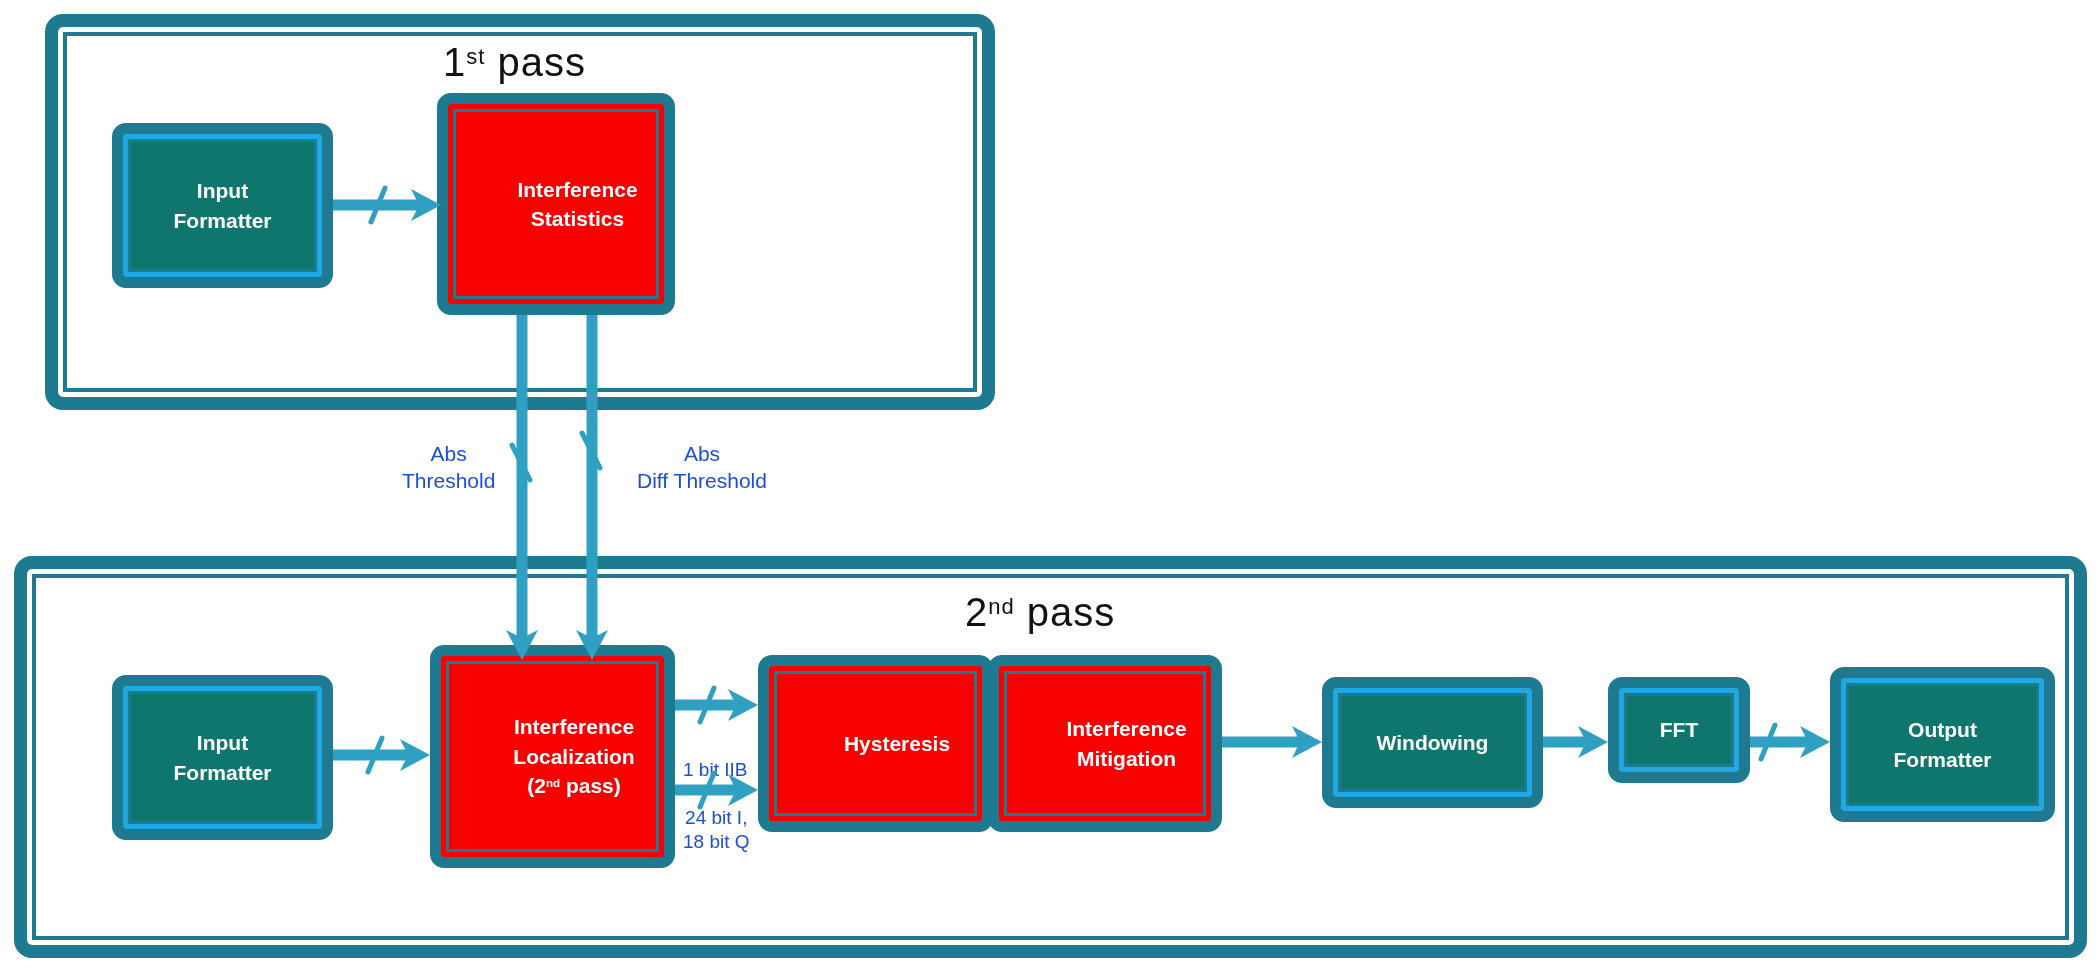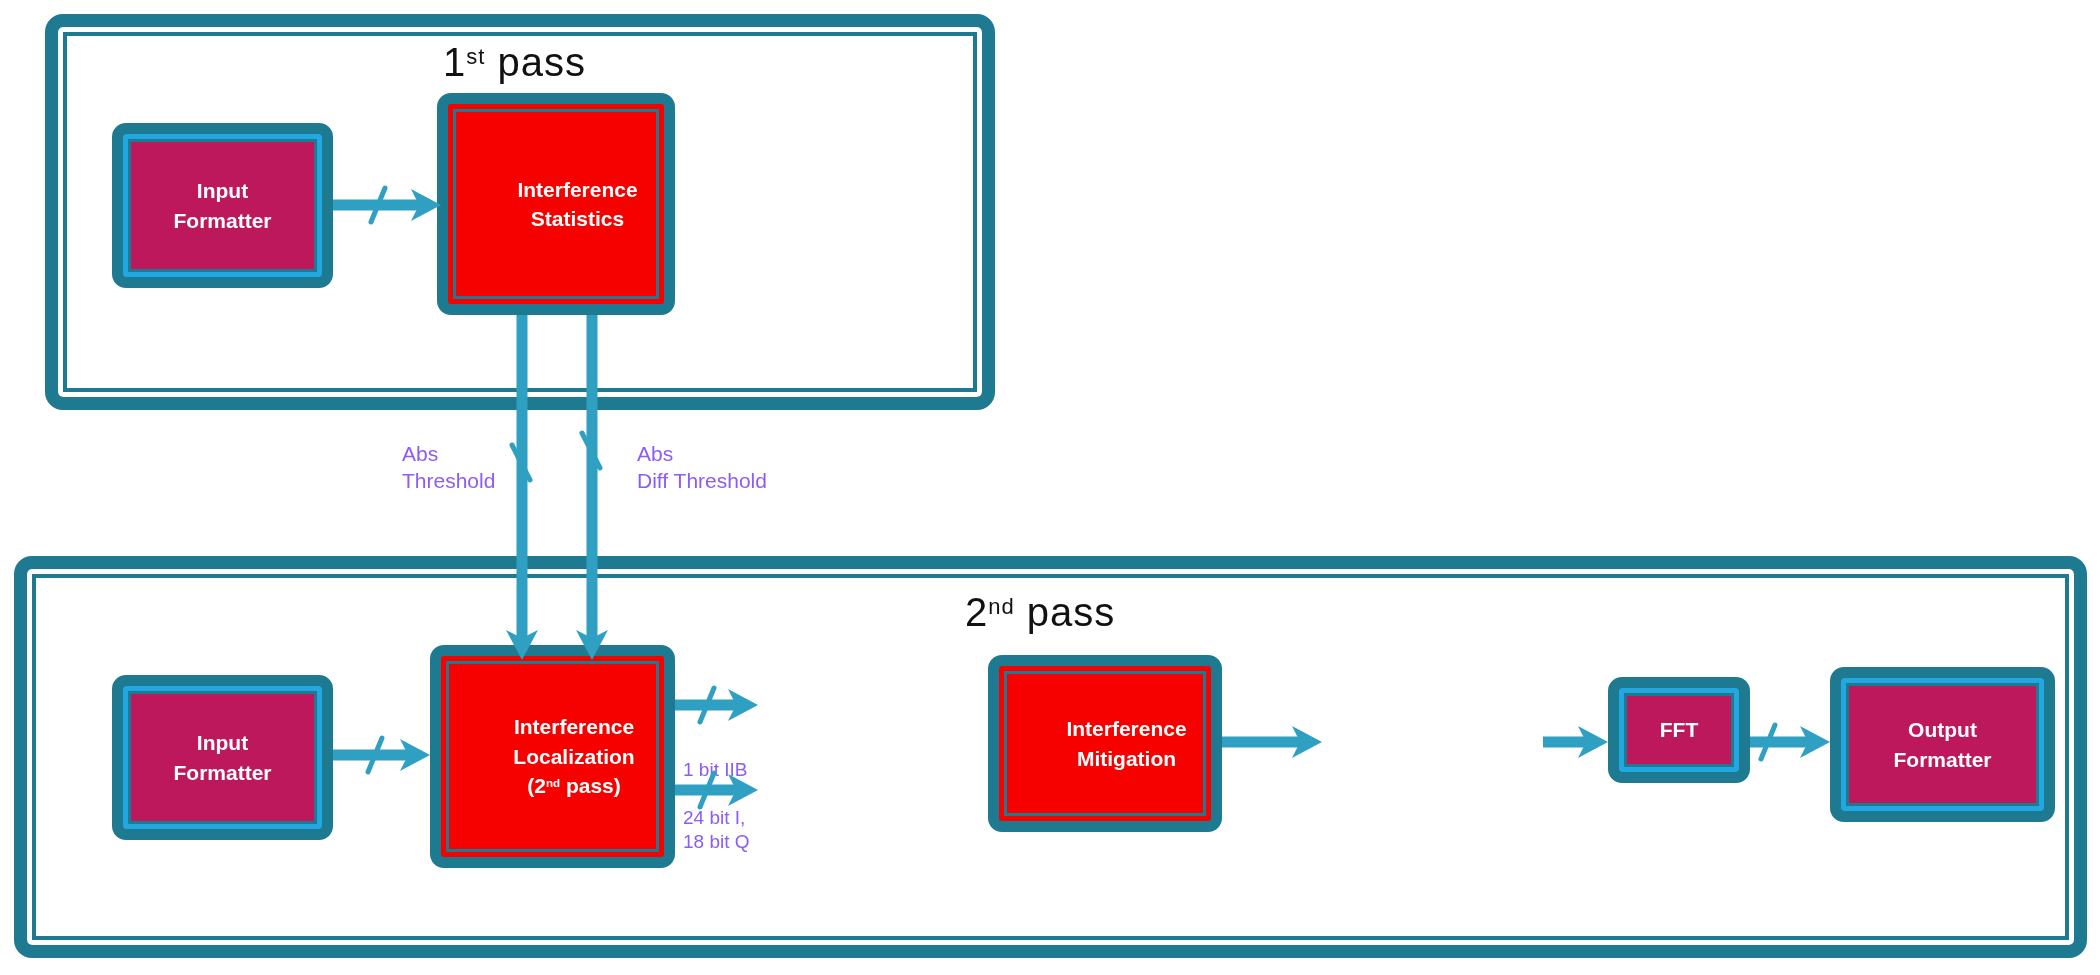--- a/index.html
+++ b/index.html
@@ -24,35 +24,35 @@
   .t2{left:965px;top:590px;}
   .sup{font-size:55%;position:relative;top:-0.55em;}
 
   
   .blk{
     position:absolute;box-sizing:border-box;border:11px solid #1d7a91;border-radius:14px;
     display:flex;flex-direction:column;align-items:center;justify-content:center;
     color:#ffffff;font-size:21px;font-weight:600;line-height:1.4;text-align:center;
     z-index:3;
   }
-  .bbox{background:#be185d;box-shadow: inset 0 0 0 5px #21a8e0, inset 0 0 0 8px #1d7a91;}
+  .bbox{background:#0f766e;box-shadow: inset 0 0 0 5px #21a8e0, inset 0 0 0 8px #1d7a91;}
   .rbox{background:#f70000;box-shadow: inset 0 0 0 5px #f70000, inset 0 0 0 8px #1d7a91; padding-left: 43px;}
 
   .if1{left:112px;top:123px;width:221px;height:165px;}
   .stats{left:437px;top:93px;width:238px;height:222px;}
   .if2{left:112px;top:675px;width:221px;height:165px;}
   .il{left:430px;top:645px;width:245px;height:223px;}
   .hyst{left:758px;top:655px;width:235px;height:177px;}
   .mit{left:988px;top:655px;width:234px;height:177px;}
   .win{left:1322px;top:677px;width:221px;height:131px;}
   .fft{left:1608px;top:677px;width:142px;height:106px;}
   .out{left:1830px;top:667px;width:225px;height:155px;}
 
   .sig-label{
-    position:absolute;color:#8b5cf6;font-size:21px;line-height:1.3;z-index:4;white-space:nowrap;
+    position:absolute;color:#1d4ed8;font-size:21px;line-height:1.3;z-index:4;white-space:nowrap;text-align:center;
   }
   .abs-th{left:402px;top:440px;}
   .abs-diff{left:637px;top:440px;}
   .small-label{font-size:19px;line-height:1.25;}
   .bit1{left:683px;top:758px;}
   .bitiq{left:683px;top:806px;}
 
   .connectors{position:absolute;left:0;top:0;z-index:5;pointer-events:none;}
   .shaft{stroke:#2fa0c2;stroke-width:11;fill:none;}
   .slash{stroke:#2fa0c2;stroke-width:5;fill:none;stroke-linecap:round;}
@@ -84,26 +84,32 @@
     <span class="line">Input</span>
     <span class="line">Formatter</span>
   </div>
 
   <div class="blk rbox il">
     <span class="line">Interference</span>
     <span class="line">Localization</span>
     <span class="line"><span>(2</span><span class="sup">nd</span><span> pass)</span></span>
   </div>
 
+  <div class="blk rbox hyst">
+    <span class="line">Hysteresis</span>
+  </div>
 
   <div class="blk rbox mit">
     <span class="line">Interference</span>
     <span class="line">Mitigation</span>
   </div>
 
+  <div class="blk bbox win">
+    <span class="line">Windowing</span>
+  </div>
 
   <div class="blk bbox fft">
     <span class="line">FFT</span>
   </div>
 
   <div class="blk bbox out">
     <span class="line">Output</span>
     <span class="line">Formatter</span>
   </div>
 

